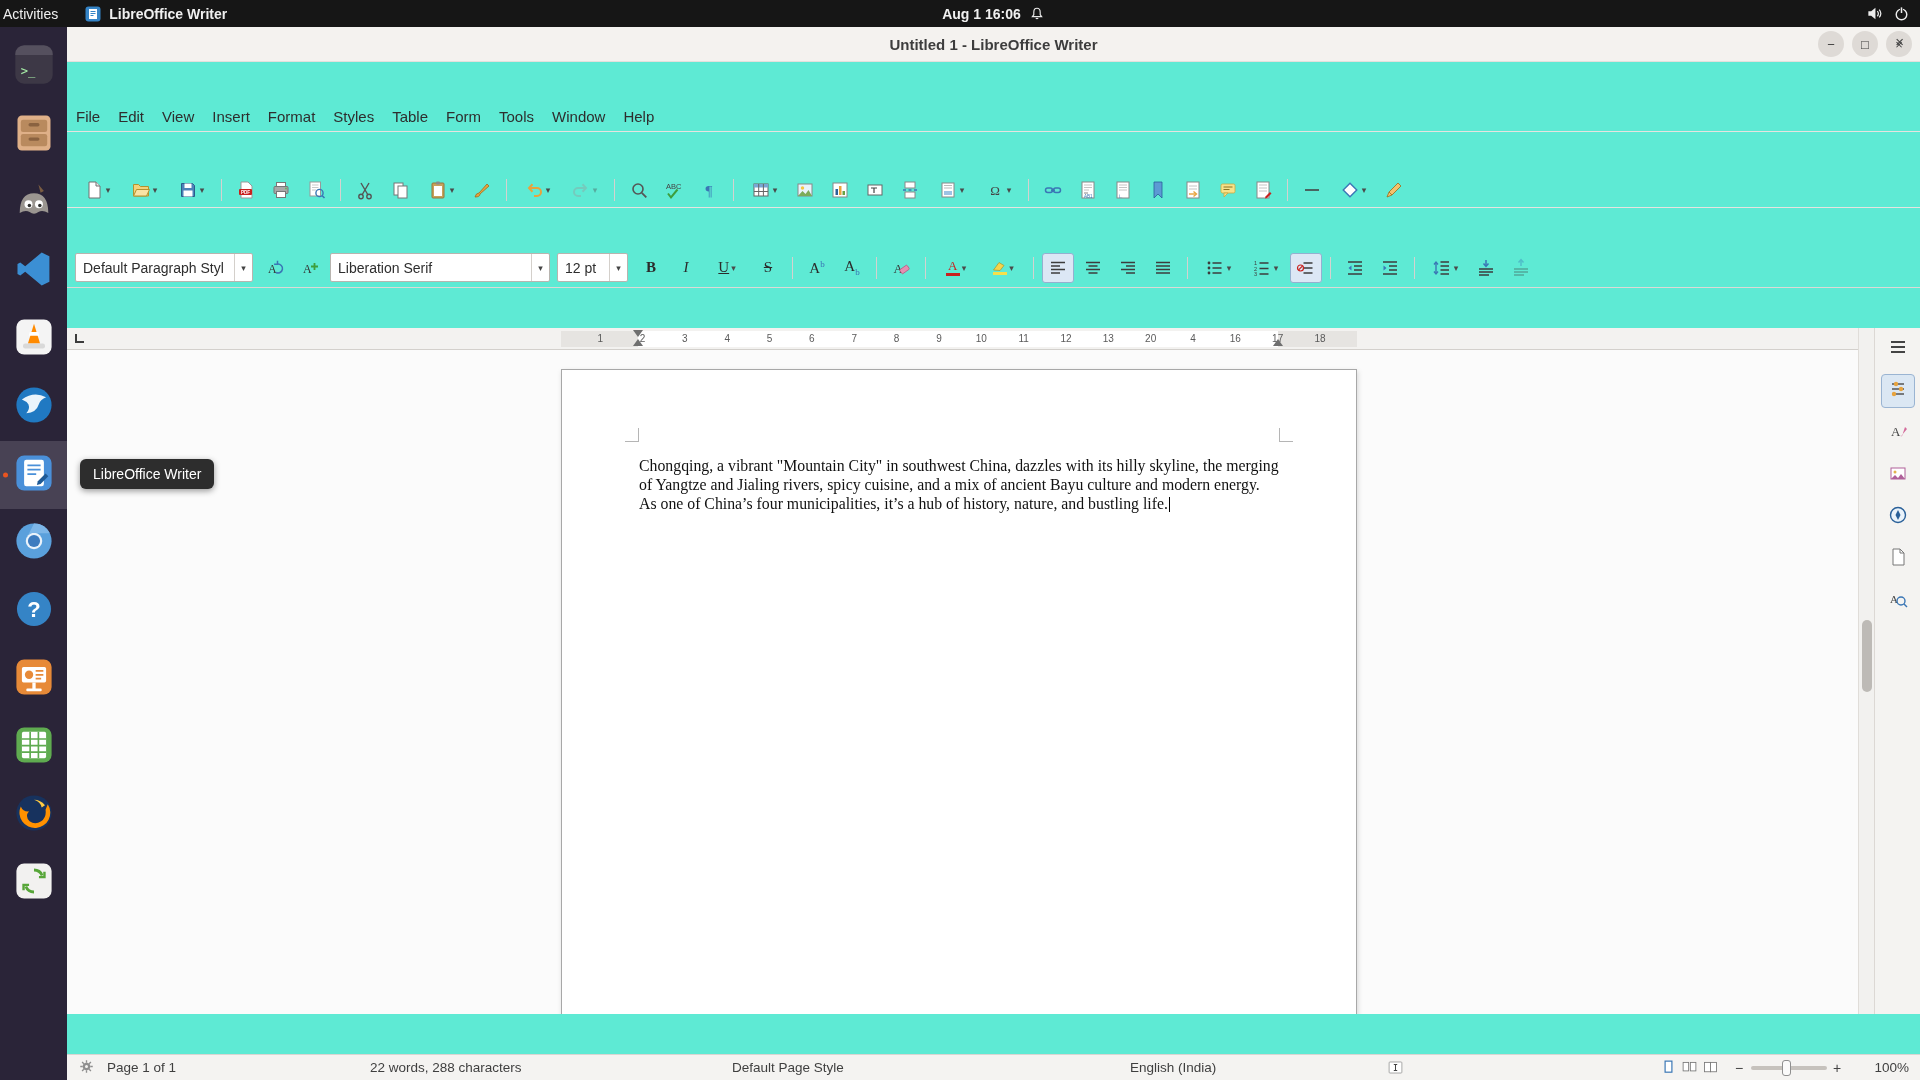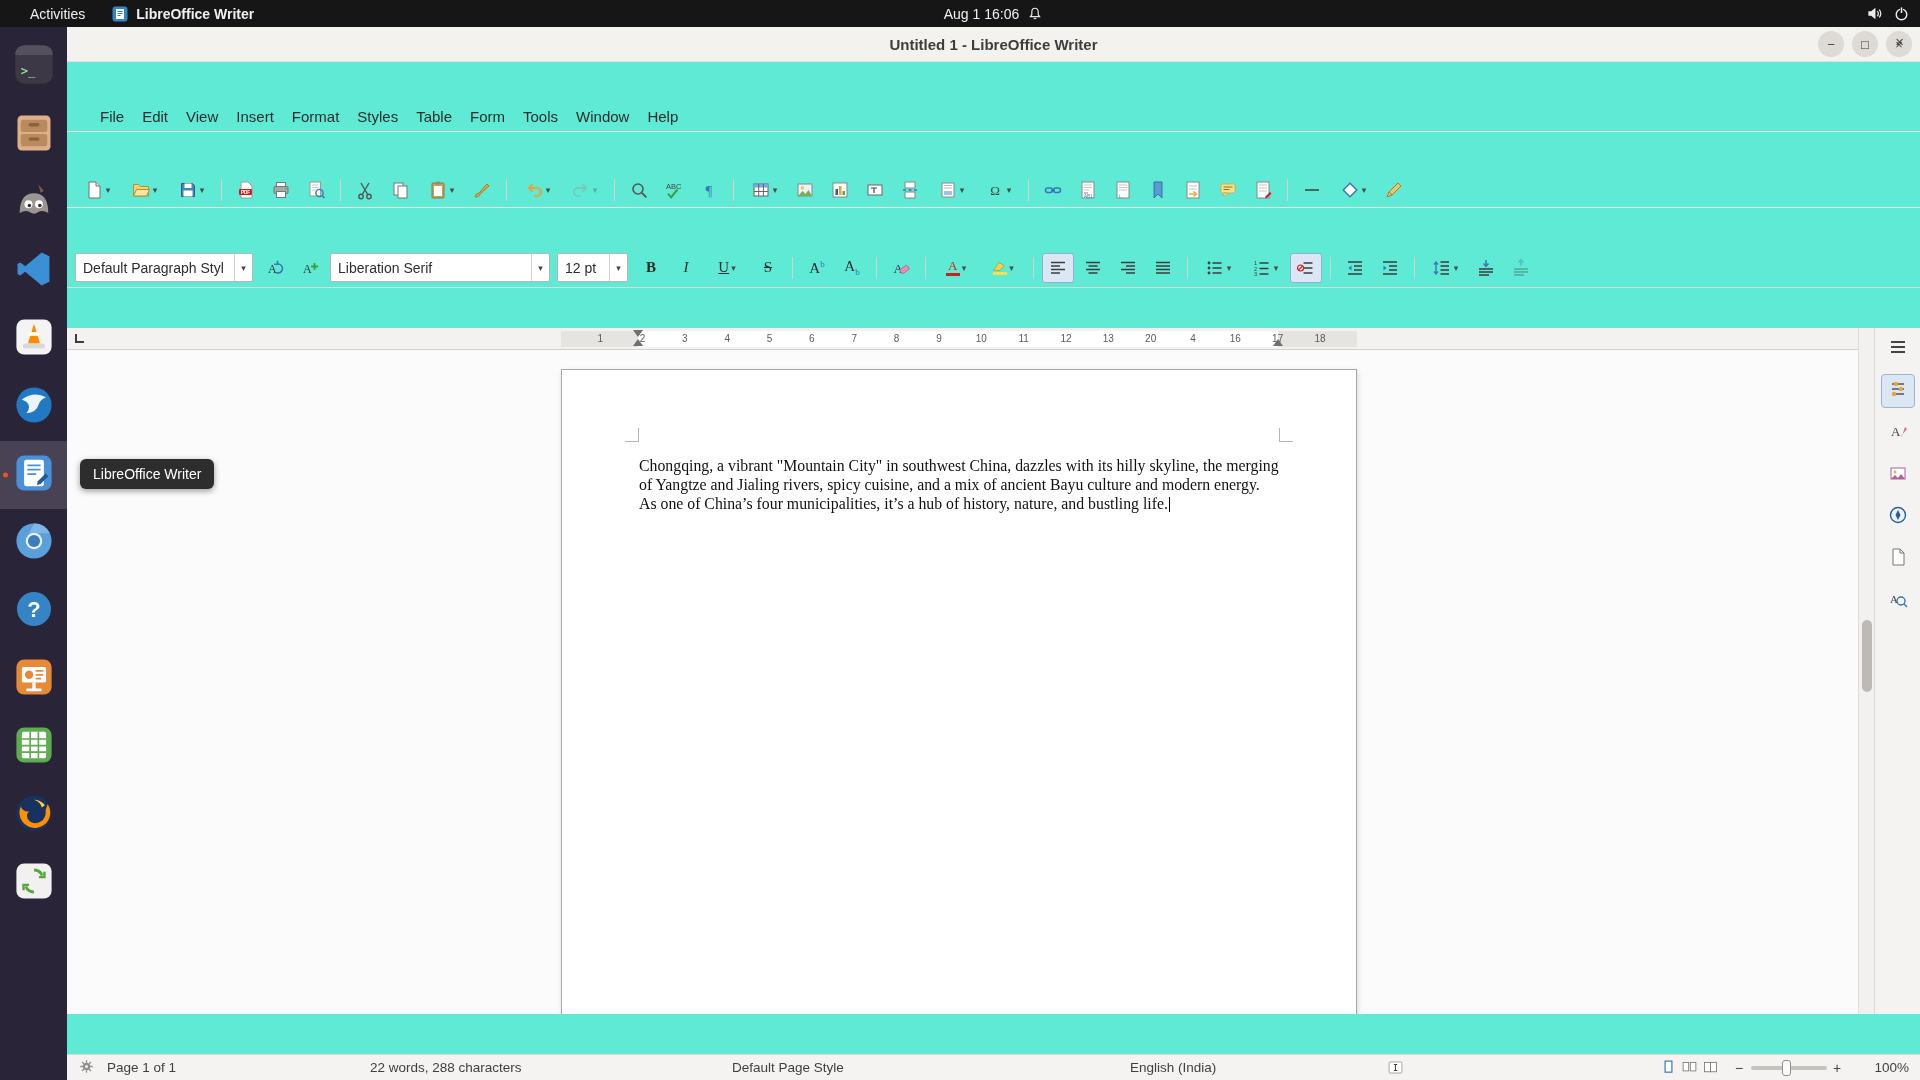--- a/index.html
+++ b/index.html
@@ -1,44 +1,44 @@
 <!DOCTYPE html>
 <html><head>
 <meta charset="utf-8">
 <style>
   * { box-sizing: border-box; margin: 0; padding: 0; }
   html,body { width:1920px; height:1080px; overflow:hidden; }
   body { font-family:"Liberation Sans", sans-serif; background:#f4f3f1; position:relative; }
 
   
   .topbar { position:absolute; left:0; top:0; width:1920px; height:27px; background:#161616; color:#f0f0f0; z-index:40; }
-  .topbar .tb-left { position:absolute; left:0; top:0; height:27px; display:flex; align-items:center; gap:26px; padding-left:30px; }
+  .topbar .tb-left { position:absolute; left:0; top:0; height:27px; display:flex; align-items:center; gap:26px; padding-left:3px; }
   .topbar .activities { font-size:14px; }
   .topbar .app-ind { display:flex; align-items:center; gap:7px; font-size:14px; font-weight:bold; }
-  .topbar .tb-center { position:absolute; left:67px; right:0; top:0; height:27px; display:flex; align-items:center; justify-content:center; gap:8px; font-size:14px; font-weight:normal; }
+  .topbar .tb-center { position:absolute; left:67px; right:0; top:0; height:27px; display:flex; align-items:center; justify-content:center; gap:8px; font-size:14px; font-weight:bold; }
   .topbar .tb-right { position:absolute; right:10px; top:0; height:27px; display:flex; align-items:center; gap:10px; }
   .mini-ic { display:inline-flex; align-items:center; justify-content:center; }
 
   
   .dock { position:absolute; left:0; top:27px; bottom:0; width:67px; background:#2a2438; z-index:30; display:flex; flex-direction:column; align-items:center; padding-top:6px; }
   .dock-item { width:67px; height:68px; display:flex; align-items:center; justify-content:center; position:relative; }
   .dock-item.active { background:rgba(255,255,255,.14); }
   .dock-dot { display:none; }
   .dock-item.active .dock-dot { display:block; position:absolute; left:3px; top:50%; transform:translateY(-50%); width:5px; height:5px; border-radius:50%; background:#e95420; }
   .show-apps { position:absolute; bottom:6px; left:0; width:67px; height:52px; display:flex; align-items:center; justify-content:center; }
   .dock-tooltip { position:absolute; left:80px; top:459px; height:30px; line-height:30px; padding:0 13px; background:#2d2d2d; color:#ffffff; font-size:14px; border-radius:6px; z-index:50; box-shadow:0 2px 6px rgba(0,0,0,.4); }
 
   
   .window { position:absolute; left:67px; top:27px; right:0; bottom:0; display:flex; flex-direction:column; background:#5eead4;gap:40px; }
   .titlebar { height:35px; position:relative; background:#f4f2ef; border-bottom:1px solid #e4e0dc; flex:none; }
   .title-text { position:absolute; left:0; right:0; top:0; height:35px; line-height:35px; text-align:center; font-size:15px; font-weight:bold; color:#3d3d3d; }
   .win-btns { position:absolute; right:8px; top:4px; display:flex; gap:8px; }
   .win-btn { width:26px; height:26px; border-radius:50%; background:#dedad6; color:#3c3c3c; display:flex; align-items:center; justify-content:center; font-size:13px; }
 
-  .menubar { height:30px; display:flex; align-items:center; padding-left:24px; position:relative; border-bottom:1px solid #e7e3df; flex:none; }
+  .menubar { height:30px; display:flex; align-items:center; padding-left:0; position:relative; border-bottom:1px solid #e7e3df; flex:none; }
   .menu-item { padding:0 9px; font-size:15px; color:#2e2e2e; height:30px; line-height:30px; }
   .doc-close { position:absolute; right:16px; top:0; height:30px; line-height:30px; font-size:15px; color:#444; }
 
   .toolbar { display:flex; align-items:center; padding:0 8px; gap:3px; flex:none; }
   .toolbar.std { height:36px; border-bottom:1px solid #e7e3df; }
   .toolbar.fmt { height:40px; border-bottom:1px solid #ddd9d5; }
   .tb-item { min-width:32px; height:30px; display:inline-flex; align-items:center; justify-content:center; border-radius:3px; border:1px solid transparent; }
   .tb-item .ic { display:inline-flex; align-items:center; justify-content:flex-end; }
   .tb-item.drop { min-width:44px; }
   .tb-item.drop::after { content:"▾"; font-size:9px; color:#4a4a4a; margin-left:2px; }

